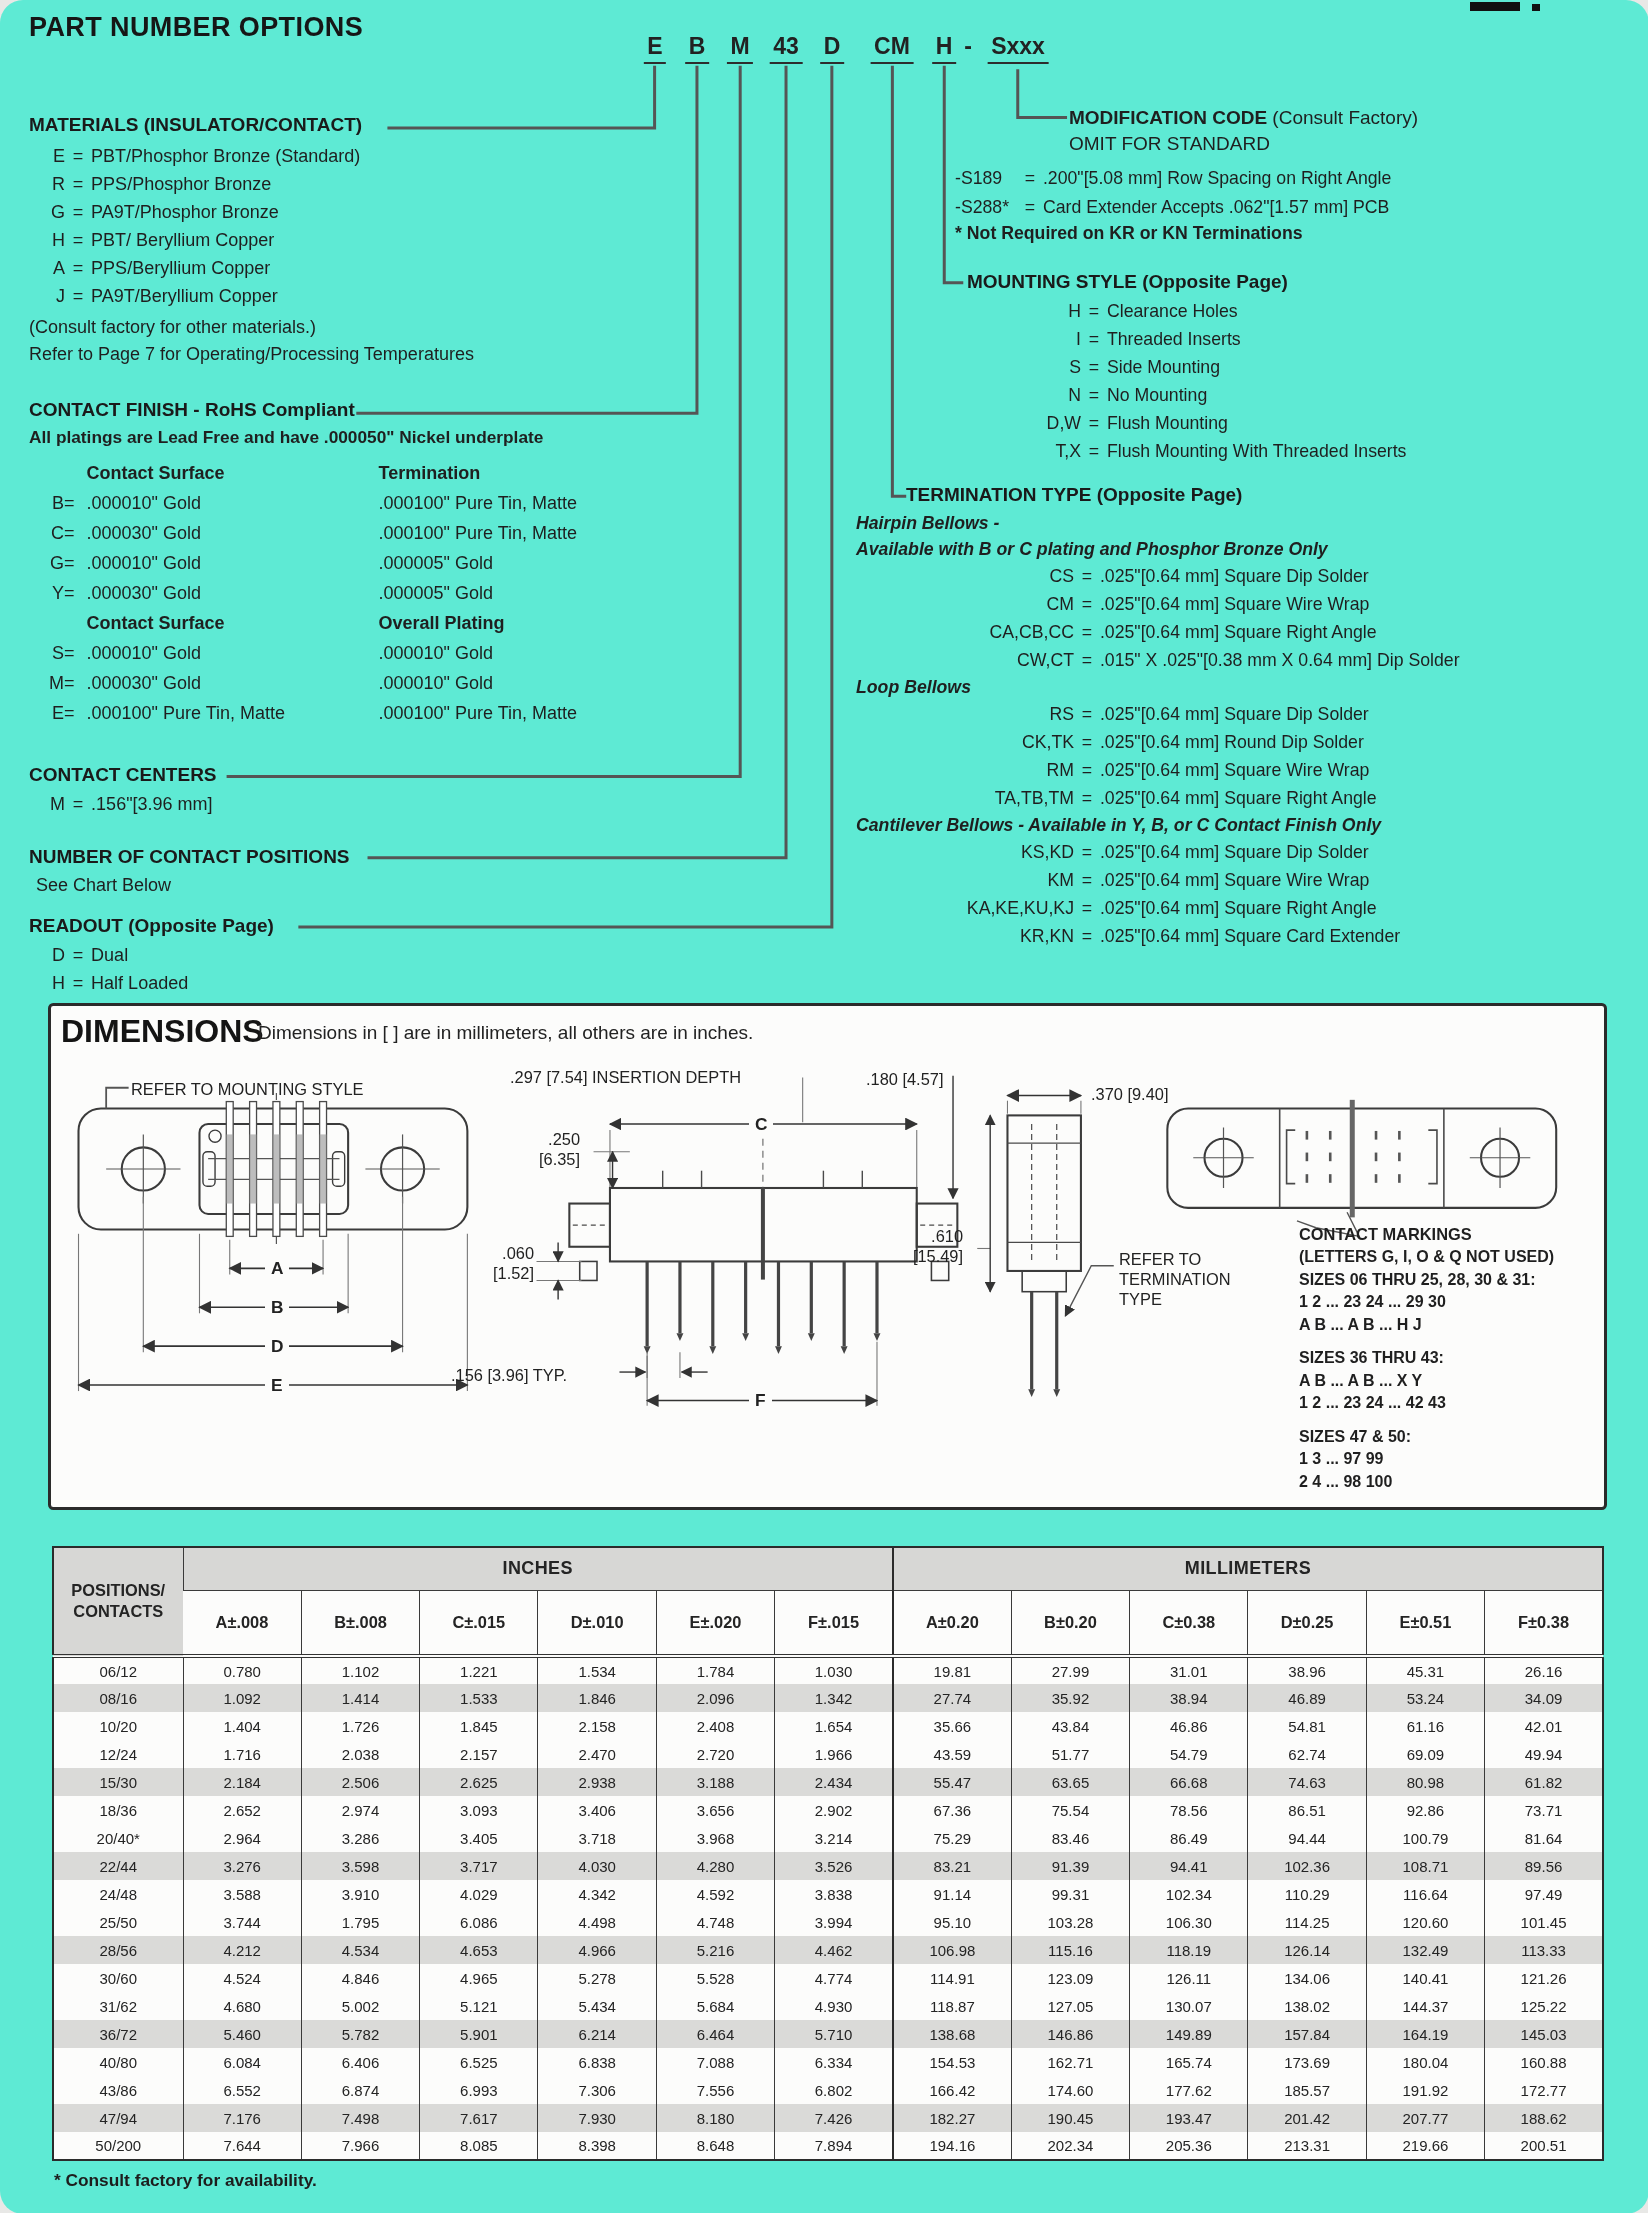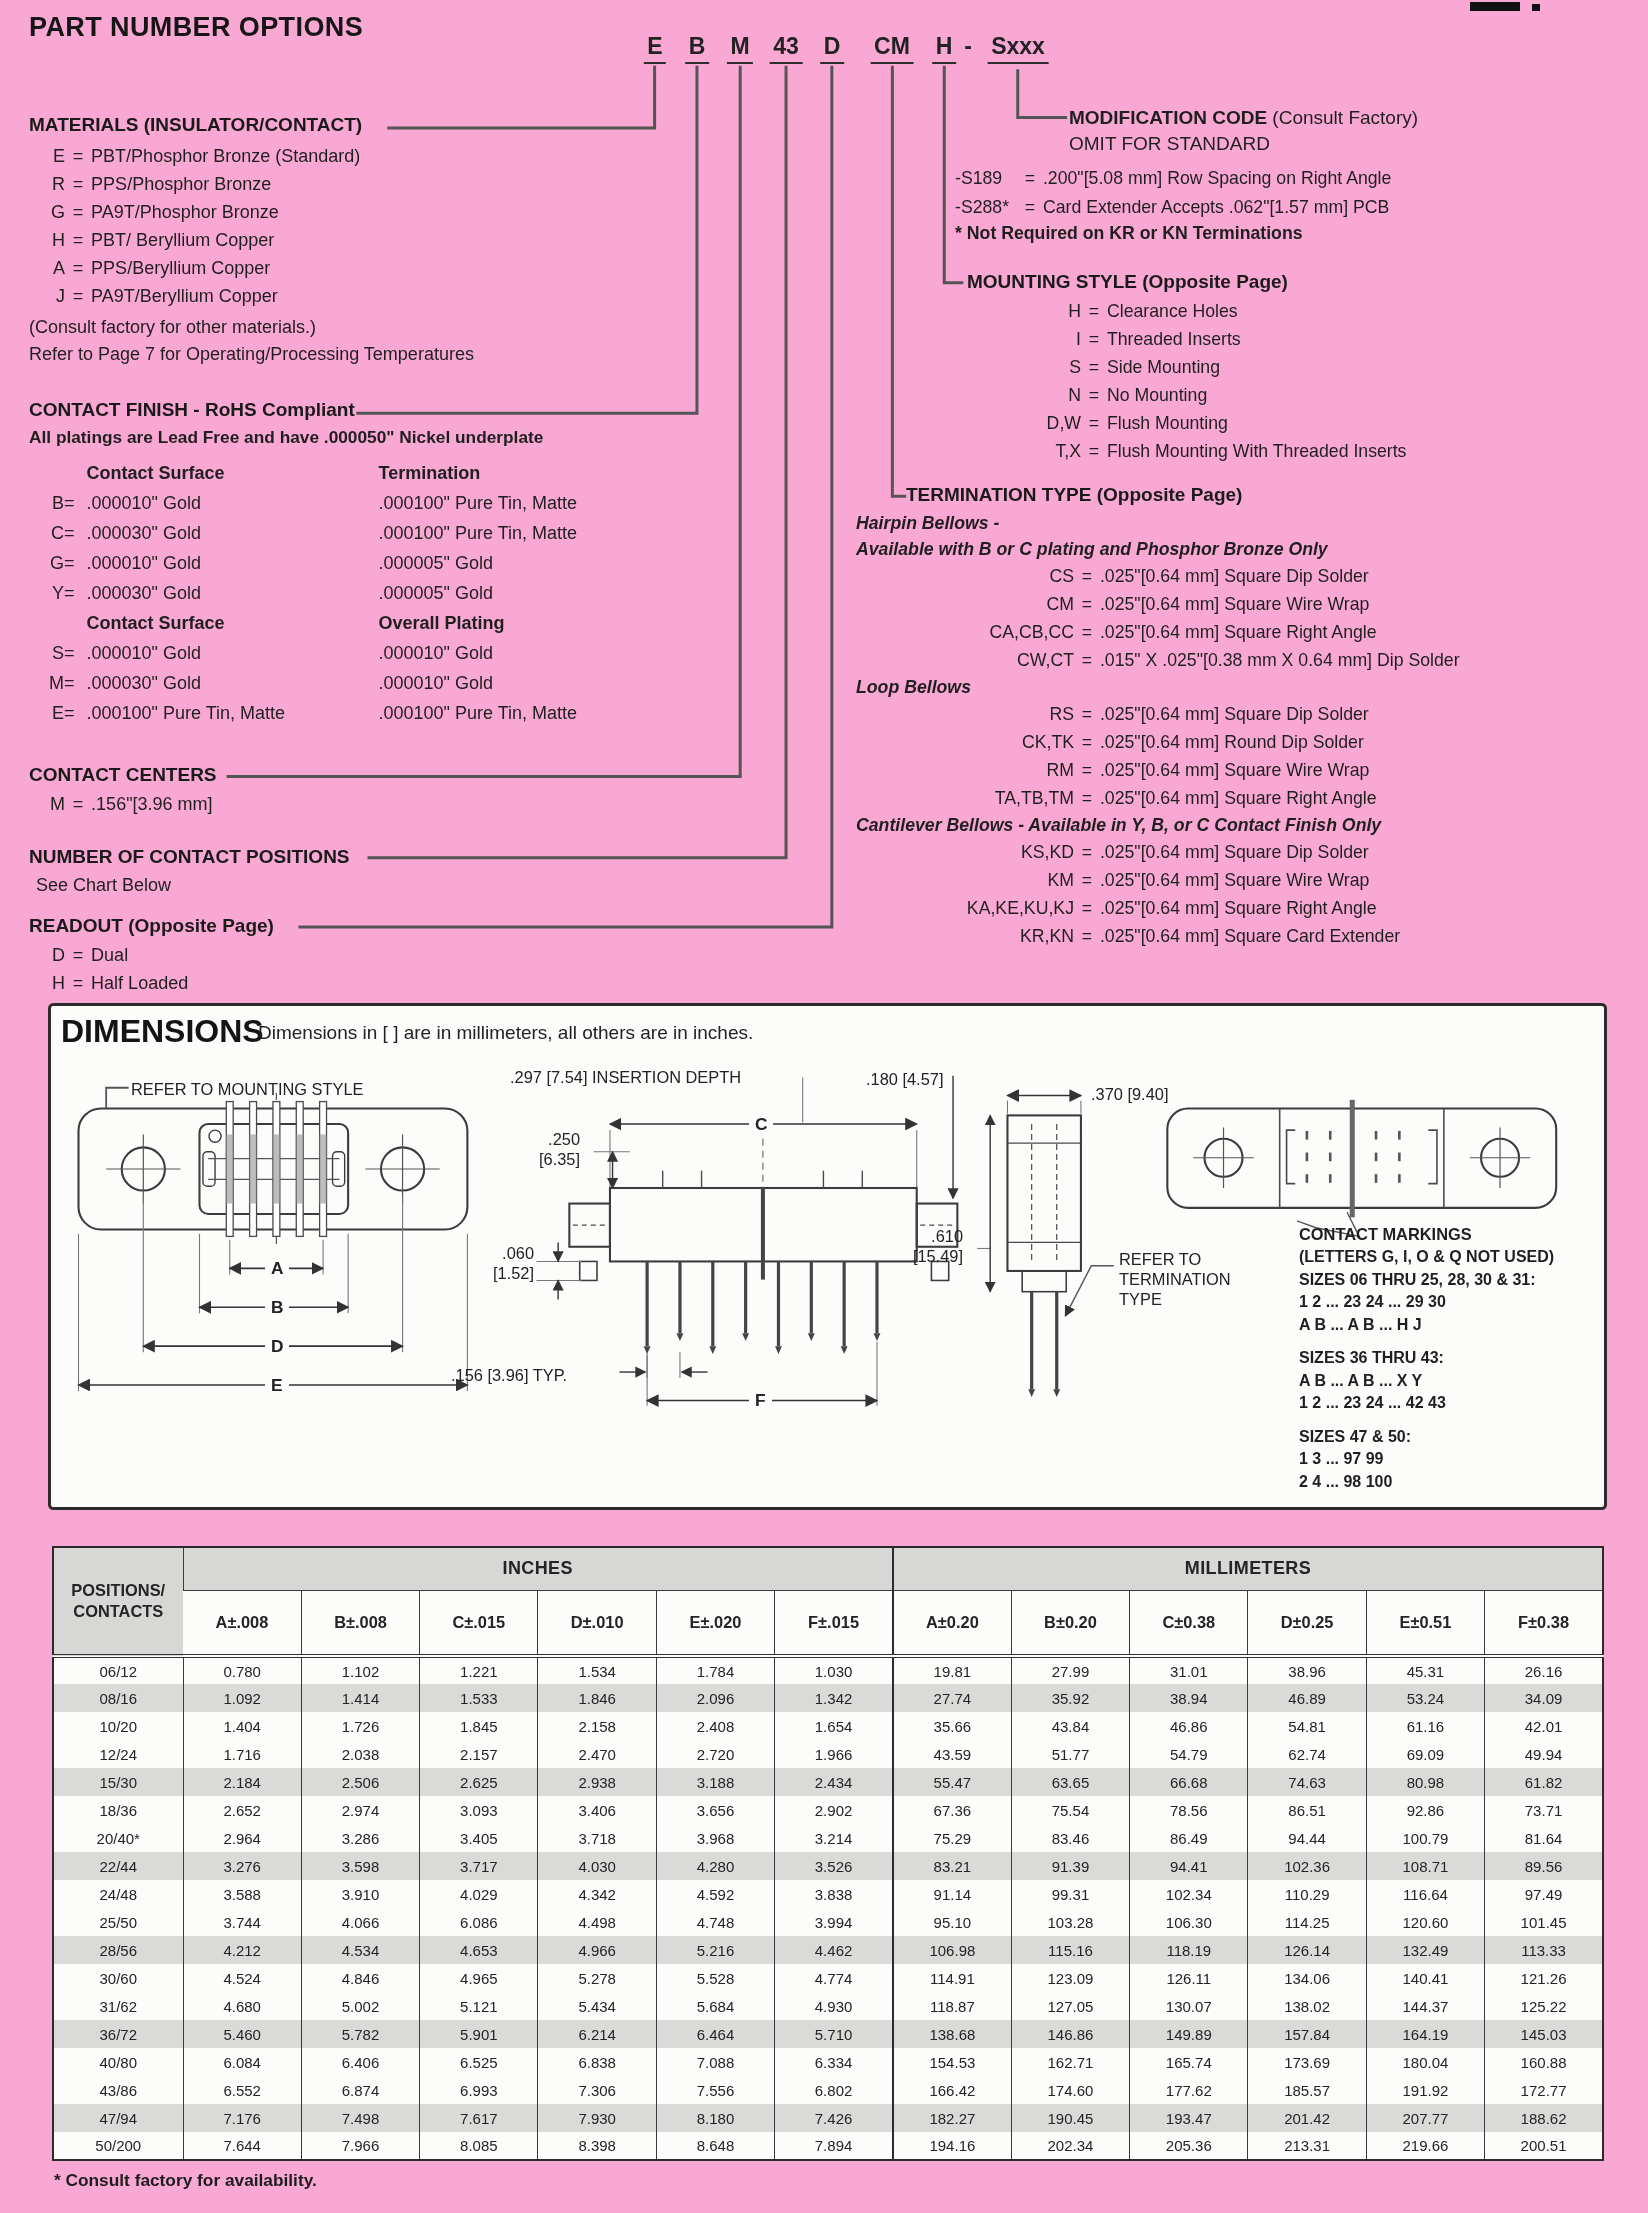--- a/index.html
+++ b/index.html
@@ -1,18 +1,18 @@
 <!DOCTYPE html>
 <html style="font-size:14px"><head>
 <meta charset="utf-8">
 <style>
   * { margin:0; padding:0; box-sizing:border-box; }
   html,body { background:#e8e8e6; }
   body { width:1649px; height:2214px; position:relative; font-family:"Liberation Sans", sans-serif; color:#1f1f1f; }
-  .page { position:absolute; inset:0; background:#f9a8d4; overflow:hidden; }
+  .page { position:absolute; inset:0; background:#5eead4; overflow:hidden;border-radius:23px; }
 
   .corner-mark { position:absolute; left:1470px; top:1.7px; width:50px; height:9.5px; background:#111; }
   .corner-dot { position:absolute; left:1532px; top:3.5px; width:7.8px; height:7.8px; background:#111; }
 
   .page-title { position:absolute; left:29px; top:12px; font-size:27px; font-weight:bold; letter-spacing:0.4px; color:#161616; }
 
   
   .pn-code { position:absolute; top:33px; transform:translateX(-50%);
              font-size:23px; font-weight:bold; color:#222;
              border-bottom:2.6px solid #2d2d2d; padding:0 3.5px 1.7px; }
@@ -768,21 +768,21 @@
           <td class="col-split">91.14</td>
           <td>99.31</td>
           <td>102.34</td>
           <td>110.29</td>
           <td>116.64</td>
           <td>97.49</td>
         </tr>
         <tr>
           <td class="pos-cell">25/50</td>
           <td>3.744</td>
-          <td>4.066</td>
+          <td>1.795</td>
           <td>6.086</td>
           <td>4.498</td>
           <td>4.748</td>
           <td>3.994</td>
           <td class="col-split">95.10</td>
           <td>103.28</td>
           <td>106.30</td>
           <td>114.25</td>
           <td>120.60</td>
           <td>101.45</td>

